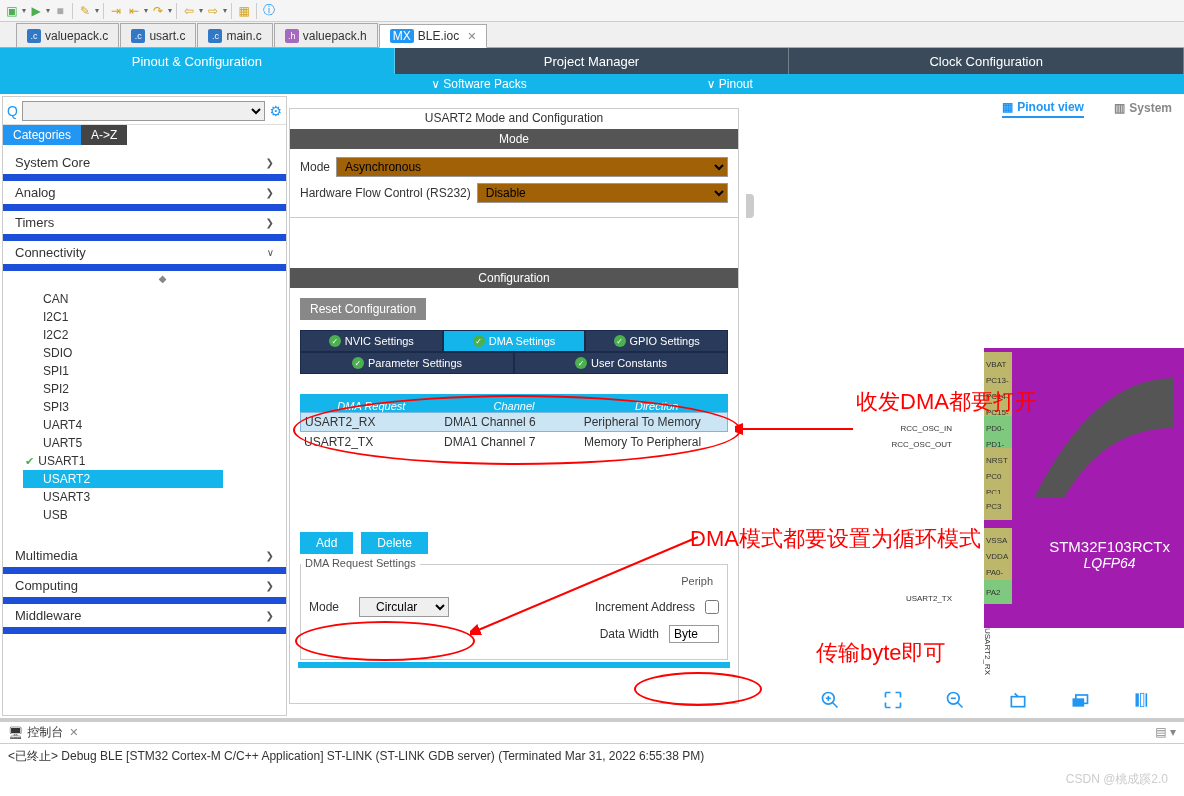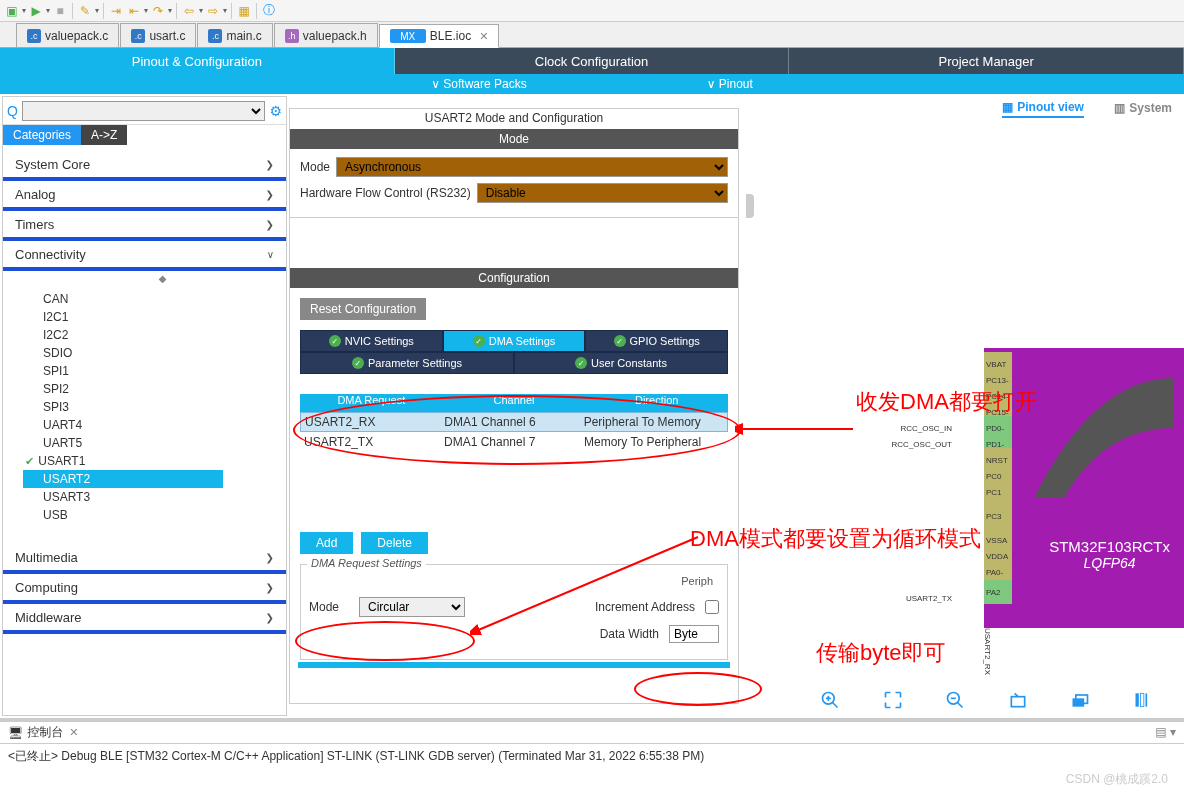--- a/index.html
+++ b/index.html
@@ -6,73 +6,73 @@
 body { width: 1184px; height: 796px; overflow: hidden; background: #fff; font-size: 12px; color: #333; position: relative; }
 .toolbar { height: 22px; background: #f5f5f5; border-bottom: 1px solid #ccc; display: flex; align-items: center; padding: 0 4px; gap: 2px; }
 .tb-icn { width: 16px; height: 16px; display: inline-flex; align-items: center; justify-content: center; cursor: pointer; }
 .tb-sep { width: 1px; height: 16px; background: #ccc; margin: 0 2px; }
 .dd { font-size: 8px; color: #666; }
 .file-tabs { height: 26px; background: #f0f0f0; display: flex; align-items: flex-end; padding-left: 16px; border-bottom: 1px solid #aaa; }
 .file-tab { height: 24px; padding: 0 10px; display: flex; align-items: center; gap: 4px; border: 1px solid #aaa; border-bottom: none; background: #ededed; margin-right: 1px; font-size: 12px; cursor: pointer; }
 .file-tab.active { background: #fff; border-bottom: 1px solid #fff; margin-bottom: -1px; }
 .f-c { width: 14px; height: 14px; background: #3178c6; color: #fff; font-size: 9px; display: flex; align-items: center; justify-content: center; border-radius: 2px; }
 .f-h { width: 14px; height: 14px; background: #a569bd; color: #fff; font-size: 9px; display: flex; align-items: center; justify-content: center; border-radius: 2px; }
-.f-mx { width: 36px; height: 14px; background: #2196f3; color: #fff; font-size: 10px; display: flex; align-items: center; justify-content: center; border-radius: 2px; }
+.f-mx { width: 24px; height: 14px; background: #2196f3; color: #fff; font-size: 12px; display: flex; align-items: center; justify-content: center; border-radius: 2px; }
 .close-x { color: #888; font-size: 11px; margin-left: 4px; }
 .main-tabs { height: 26px; display: flex; }
 .main-tab { flex: 1; display: flex; align-items: center; justify-content: center; background: #21a5d9; color: #fff; font-size: 13px; cursor: pointer; border-right: 1px solid rgba(255,255,255,0.3); }
 .main-tab.active { background: #13b5ea; }
 .main-tab.dark { background: #3a4a5a; }
 .subbar { height: 20px; background: #13b5ea; display: flex; align-items: center; justify-content: center; gap: 180px; color: #fff; font-size: 12px; }
 .sb-item { cursor: pointer; }
 .content { display: flex; height: 624px; position: relative; }
 .col-left { width: 285px; border: 1px solid #ccc; margin: 2px; display: flex; flex-direction: column; }
 .search-row { height: 28px; display: flex; align-items: center; padding: 0 4px; gap: 4px; border-bottom: 1px solid #ddd; }
 .search-icn { color: #2196f3; font-size: 14px; }
 .search-inp { flex: 1; height: 20px; border: 1px solid #999; font-size: 12px; padding: 0 4px; }
 .gear-icn { color: #2196f3; font-size: 14px; cursor: pointer; }
 .cat-tabs { height: 20px; display: flex; }
 .cat-tab { padding: 0 10px; display: flex; align-items: center; font-size: 12px; cursor: pointer; }
 .cat-tab.active { background: #2196f3; color: #fff; }
 .cat-tab.az { background: #444; color: #fff; }
 .cat-list { flex: 1; overflow: auto; padding-top: 6px; }
-.cat-item { height: 30px; display: flex; align-items: center; justify-content: space-between; padding: 0 12px; border-bottom: 4px solid #1d4ed8; cursor: pointer; font-size: 13px; }
+.cat-item { height: 30px; display: flex; align-items: center; justify-content: space-between; padding: 0 12px; border-bottom: 7px solid #1d4ed8; cursor: pointer; font-size: 13px; }
 .cat-exp { font-size: 10px; color: #555; }
 .sub-list { padding-left: 36px; }
 .sub-arrow { text-align: center; font-size: 10px; color: #888; padding: 2px 0 6px; }
 .sub-item { height: 18px; display: flex; align-items: center; font-size: 12px; cursor: pointer; padding: 0 4px; }
 .sub-item.chk::before { content: "✔"; color: #4caf50; margin-right: 4px; margin-left: -18px; font-size: 11px; }
 .sub-item.sel { background: #13b5ea; color: #fff; margin-left: -16px; padding-left: 20px; width: 200px; }
 .col-mid { width: 450px; border: 1px solid #ccc; margin: 14px 0; display: flex; flex-direction: column; position: relative; }
 .mid-title { height: 20px; text-align: center; font-size: 12px; color: #333; padding-top: 2px; }
 .mid-sec-hdr { height: 20px; background: #555; color: #fff; text-align: center; font-size: 12px; line-height: 20px; }
 .mode-box { padding: 8px 10px; border-bottom: 1px solid #ccc; }
 .mode-row { display: flex; align-items: center; gap: 6px; margin-bottom: 6px; font-size: 12px; }
 .mode-sel { flex: 1; height: 20px; border: 1px solid #999; font-size: 12px; padding: 0 4px; background: #a16207; }
 .gap { height: 50px; }
 .cfg-box { padding: 10px 10px 0; }
 .rst-btn { height: 22px; padding: 0 10px; background: #888; color: #fff; border: none; font-size: 12px; cursor: pointer; margin-bottom: 10px; }
 .cfg-tabs { display: flex; flex-wrap: wrap; }
 .cfg-tab { flex: 1; min-width: 33%; height: 22px; display: flex; align-items: center; justify-content: center; gap: 4px; background: #2a3a5a; color: #fff; font-size: 11px; border: 1px solid #1a2a4a; cursor: pointer; }
 .cfg-tab.sel { background: #13b5ea; }
 .check-i { width: 12px; height: 12px; border-radius: 50%; background: #4caf50; display: inline-flex; align-items: center; justify-content: center; font-size: 8px; }
 .dma-tbl { width: 100%; margin-top: 20px; position: relative; z-index: 2; }
-.dma-hdr { display: flex; background: #13b5ea; color: #fff; font-size: 11px; height: 18px; align-items: flex-start; }
+.dma-hdr { display: flex; background: #13b5ea; color: #fff; font-size: 11px; height: 18px; align-items: flex-end; font-style: italic; }
 .dma-hdr > div { flex: 1; text-align: center; }
 .dma-row { display: flex; height: 20px; align-items: center; font-size: 12px; padding: 0 4px; }
 .dma-row > div { flex: 1; }
 .dma-row.sel { background: #cce5f5; border: 1px solid #7ab8e0; }
 .btn-row { display: flex; gap: 8px; margin-top: 80px; }
 .btn-sm { height: 22px; padding: 0 16px; background: #13b5ea; color: #fff; border: none; font-size: 12px; cursor: pointer; }
 .fieldset { margin-top: 10px; border: 1px solid #ccc; padding: 10px 8px 8px; position: relative; }
-.fieldset-lbl { position: absolute; top: -8px; left: 6px; background: #fff; padding: 0 4px; font-size: 11px; color: #555; font-style: italic; }
+.fieldset-lbl { position: absolute; top: -8px; left: 0; background: #fff; padding: 0 4px; font-size: 11px; color: #555; }
 .periph-lbl { text-align: right; font-size: 11px; color: #555; margin-bottom: 10px; padding-right: 6px; }
 .fld-row { display: flex; align-items: center; gap: 10px; font-size: 12px; margin-bottom: 8px; }
 .fld-row label { width: 40px; }
-.fld-sel { width: 106px; height: 20px; border: 1px solid #999; font-size: 12px; padding: 0 4px; }
+.fld-sel { width: 90px; height: 20px; border: 1px solid #999; font-size: 12px; padding: 0 12px; }
 .fld-spacer { flex: 1; }
 .chk-lbl { width: 120px; text-align: right; }
 .chk-box { width: 14px; height: 14px; }
 .fld-inp { width: 50px; height: 18px; border: 1px solid #999; font-size: 12px; padding: 0 4px; }
 .bluebar { height: 6px; background: #13b5ea; margin: 2px 8px 0; }
 .col-right { flex: 1; position: relative; overflow: hidden; }
 .pv-hdr { position: absolute; top: 6px; right: 12px; display: flex; align-items: center; gap: 30px; font-size: 12px; }
 .pv-item { display: flex; align-items: center; gap: 4px; color: #2196f3; font-weight: bold; border-bottom: 2px solid #2196f3; padding-bottom: 2px; cursor: pointer; }
 .pv-item.inactive { color: #888; border-bottom: none; }
 .chip { position: absolute; right: 0; top: 254px; width: 200px; height: 280px; background: #a21caf; }
@@ -144,22 +144,22 @@
     </div>
   <div class="file-tab active">
       <span class="f-mx">MX</span>
       <span>BLE.ioc</span>
       <span class="close-x">✕</span>
     </div>
 </div>
 
 <div class="main-tabs">
   <div class="main-tab active">Pinout &amp; Configuration</div>
+  <div class="main-tab dark">Project Manager</div>
   <div class="main-tab dark">Clock Configuration</div>
-  <div class="main-tab dark">Project Manager</div>
 </div>
 <div class="subbar">
   <span class="sb-item">∨ <span>Software Packs</span></span>
   <span class="sb-item">∨ <span>Pinout</span></span>
 </div>
 
 <div class="content">
 
   <div class="col-left">
     <div class="search-row">
@@ -331,21 +331,21 @@
         <div class="pin khaki" style="top: 0px; position: absolute;">VBAT</div>
         <div class="pin khaki" style="top: 16px; position: absolute;">PC13-</div>
         <div class="pin khaki" style="top: 32px; position: absolute;">PC14-</div>
         <div class="pin khaki" style="top: 48px; position: absolute;">PC15-</div>
         <div class="pin green" style="top: 64px; position: absolute;">PD0-</div>
         <div class="pin green" style="top: 80px; position: absolute;">PD1-</div>
         <div class="pin khaki" style="top: 96px; position: absolute;">NRST</div>
         <div class="pin khaki" style="top: 112px; position: absolute;">PC0</div>
         <div class="pin khaki" style="top: 128px; position: absolute;">PC1</div>
         <div class="pin khaki" style="top: 144px; position: absolute;">PC2</div>
-        <div class="pin khaki" style="top: 152px; position: absolute;">PC3</div>
+        <div class="pin khaki" style="top: 142px; position: absolute;">PC3</div>
         <div class="pin khaki" style="top: 176px; position: absolute;">VSSA</div>
         <div class="pin khaki" style="top: 192px; position: absolute;">VDDA</div>
         <div class="pin khaki" style="top: 208px; position: absolute; border-radius: 6px;">PA0-</div>
         <div class="pin khaki" style="top: 224px; position: absolute;">PA1</div>
         <div class="pin green" style="top: 228px; position: absolute;">PA2</div>
       </div>
     <span class="pin-lbl" style="top:330px">RCC_OSC_IN</span>
     <span class="pin-lbl" style="top:346px">RCC_OSC_OUT</span>
     <span class="pin-lbl" style="top:500px">USART2_TX</span>
 

